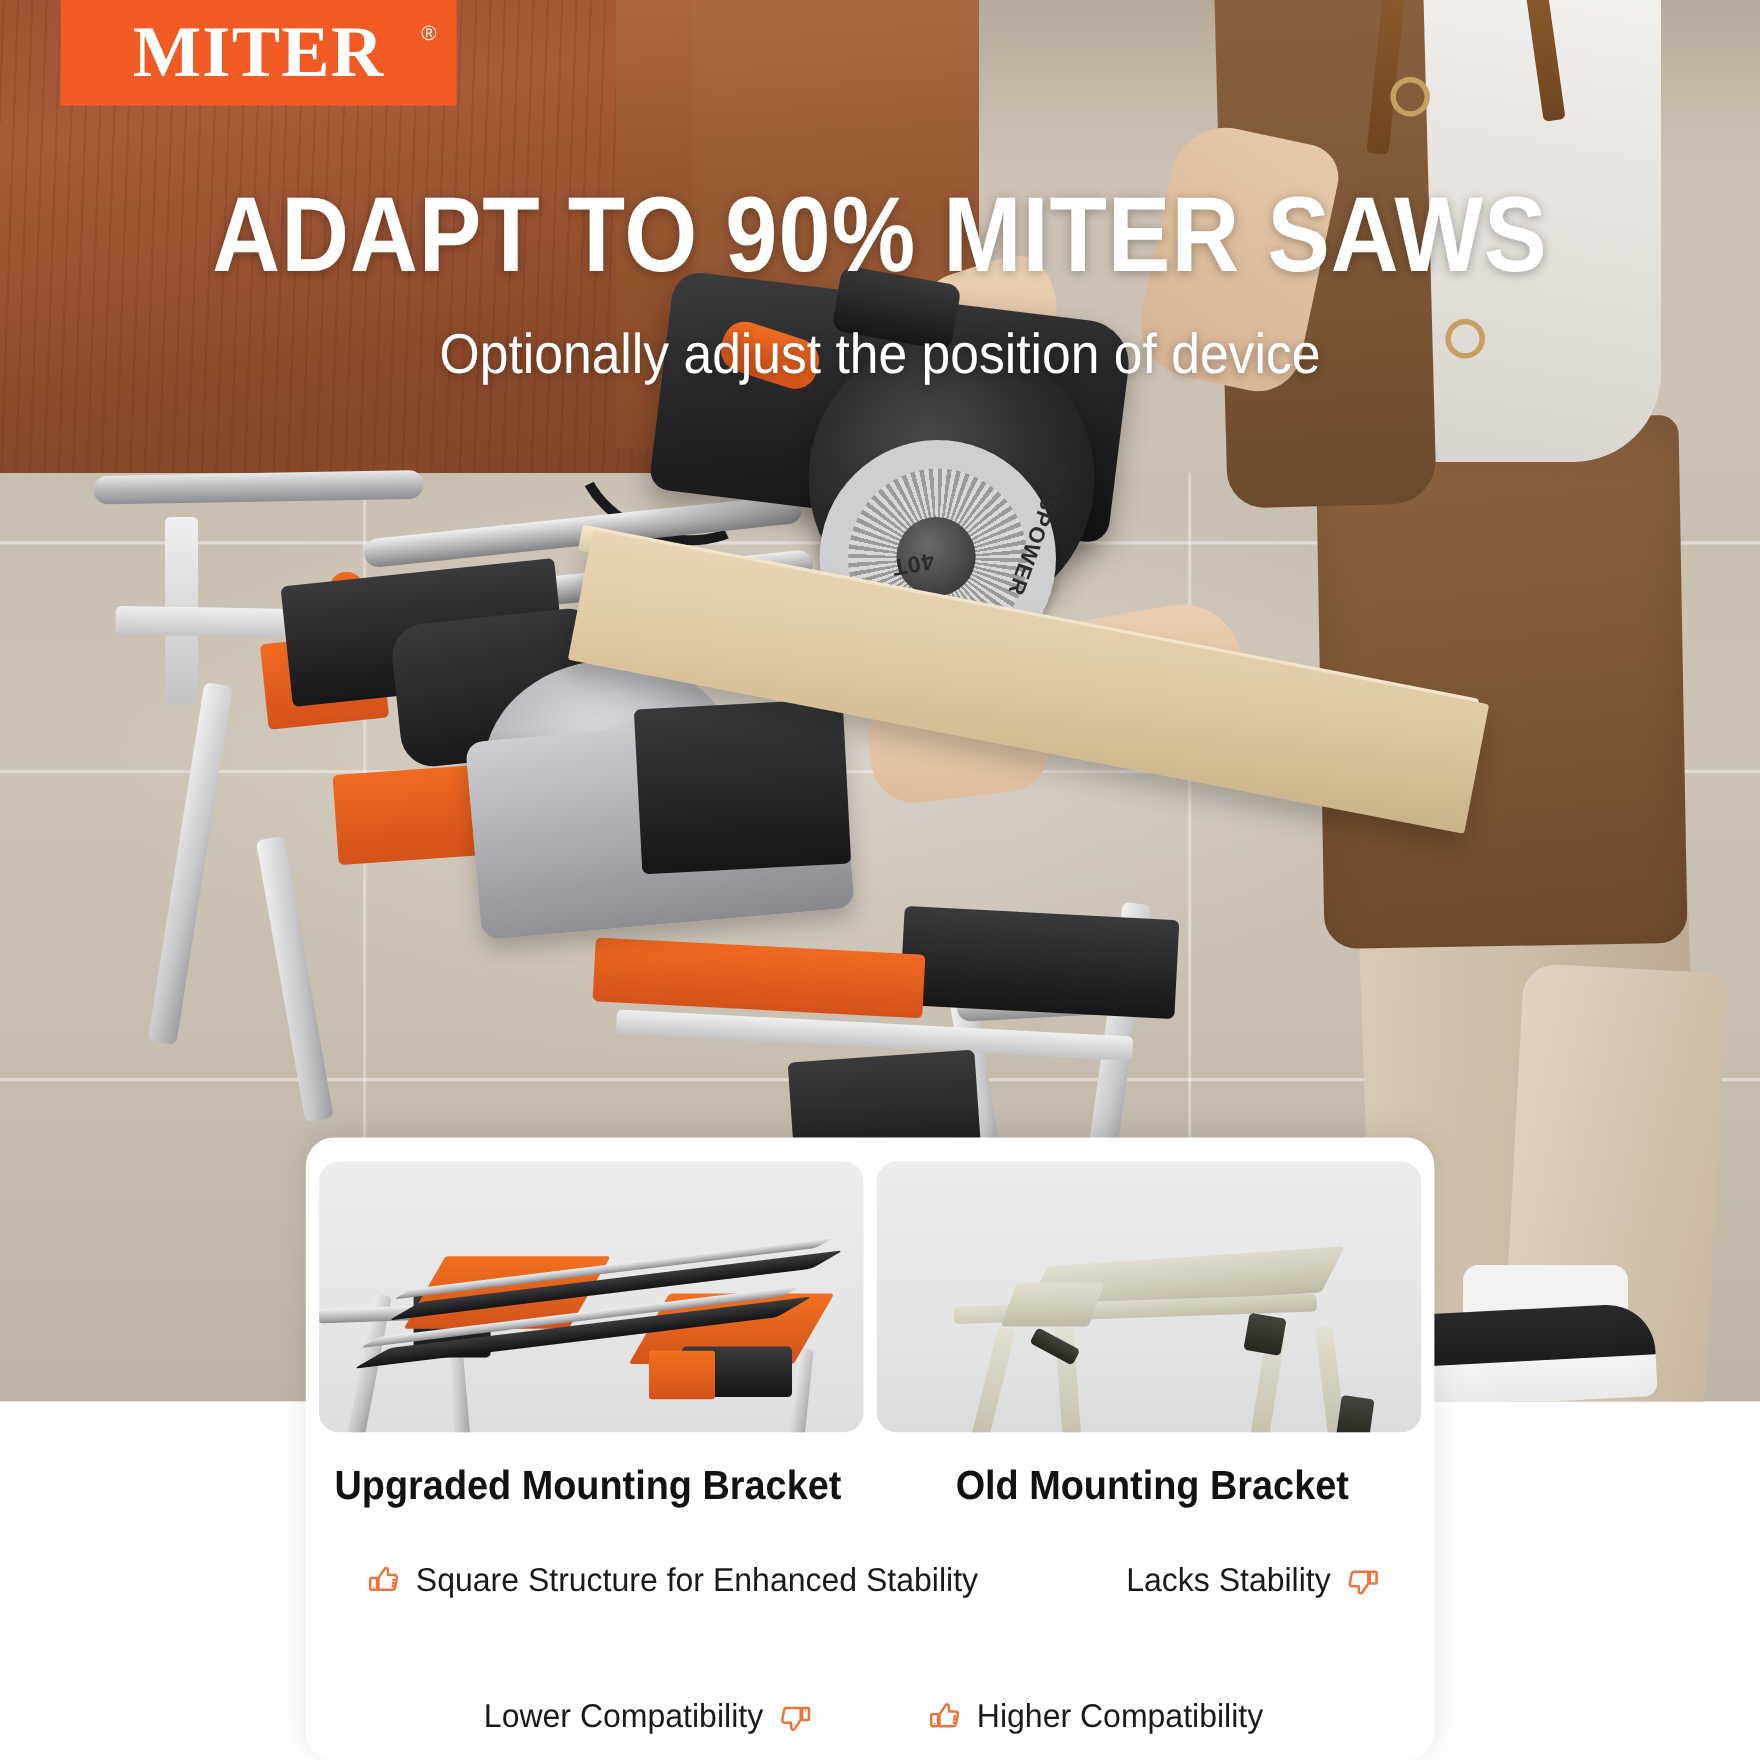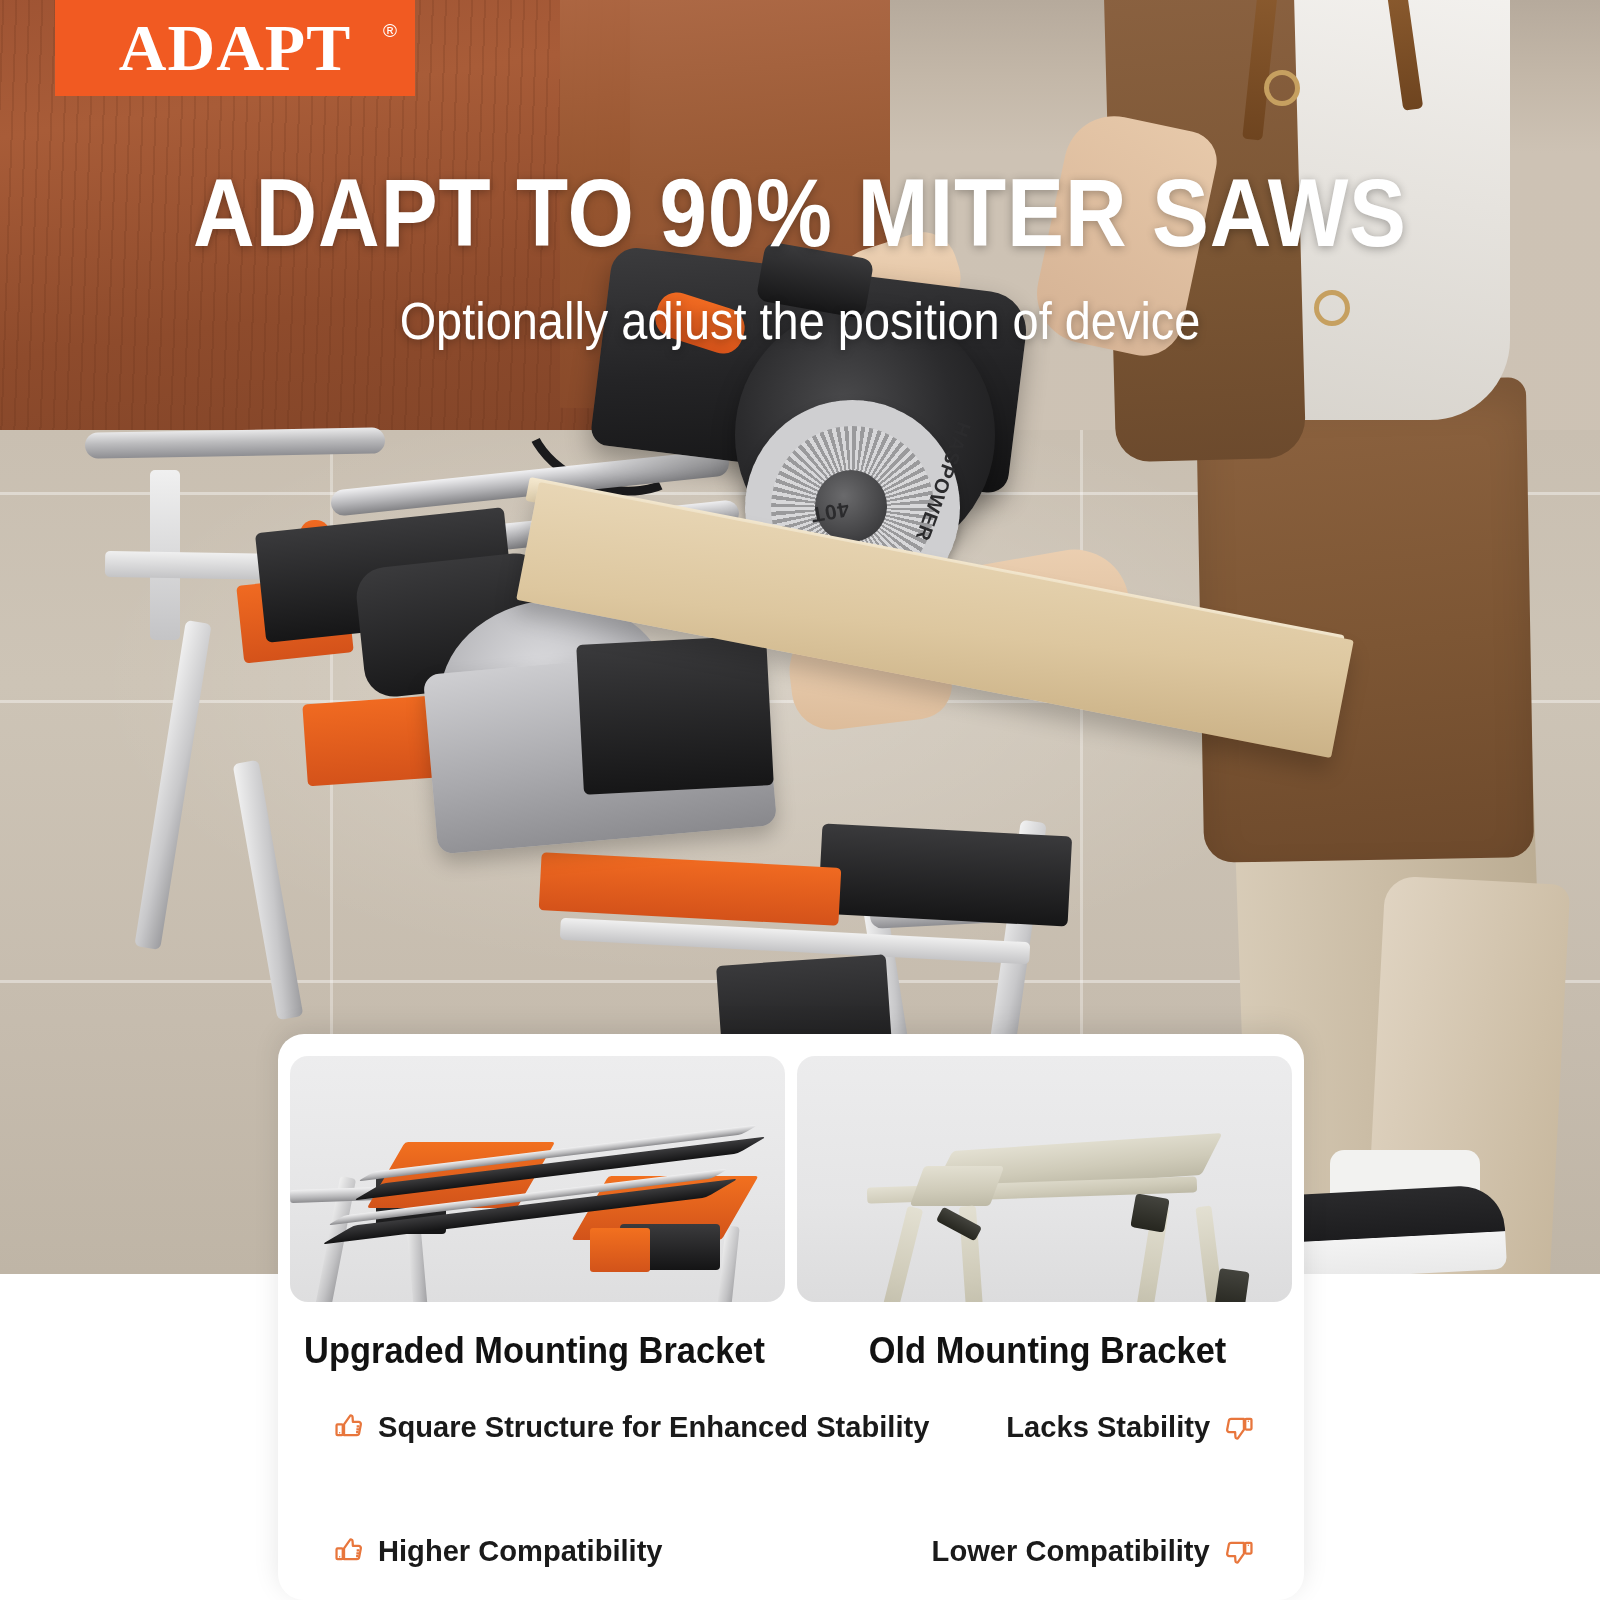--- a/index.html
+++ b/index.html
@@ -153,21 +153,21 @@
     color:#F4621F;font-weight:bold;font-size:92px;font-style:italic;letter-spacing:-5px;
     font-family:"Liberation Sans",sans-serif;}
   .vs-slash{position:absolute;left:66px;top:-14px;width:17px;height:196px;background:#F4621F;
     transform:rotate(19deg);border-radius:3px;z-index:7;clip-path:polygon(38% 0,100% 4%,64% 100%,0 96%);}
   .vs-spark{position:absolute;background:#F4621F;border-radius:2px;z-index:7;}
 
   .card-titles{position:absolute;left:0;top:296px;width:1026px;display:flex;}
   .ct{flex:1;text-align:center;font-weight:bold;font-size:37px;color:#121212;
     transform:scaleX(.93);transform-origin:50% 50%;}
   .ct.left-t{text-align:center;}
-  .rows{position:absolute;left:0;top:362px;width:1026px;font-weight:bold;}
+  .rows{position:absolute;left:0;top:372px;width:1026px;}
   .row{display:flex;align-items:center;height:62px;}
   .rcol{flex:1;display:flex;align-items:center;}
   .rcol.l{padding-left:54px;gap:12px;}
   .rcol.r{padding-right:48px;gap:12px;justify-content:flex-end;}
   .rtxt{font-size:30px;color:#1a1a1a;white-space:nowrap;
     transform:scaleX(.97);transform-origin:0 50%;}
   .rcol.r .rtxt{transform-origin:100% 50%;}
   .ico{width:34px;height:34px;flex:0 0 34px;}
   .ico svg{display:block;width:34px;height:34px;}
 </style>
@@ -239,21 +239,21 @@
     <div class="blade-txt" style="left:810px;top:500px;font-size:21px;transform:rotate(170deg);">40T</div>
     <div class="blade-txt" style="left:880px;top:470px;font-size:20px;transform:rotate(110deg);">HASPOWER</div>
     <div class="black-block" style="left:760px;top:250px;width:110px;height:60px;transform:rotate(10deg);border-radius:12px;"></div>
     <div class="orange-block" style="left:655px;top:300px;width:90px;height:46px;border-radius:20px;transform:rotate(18deg);"></div>
     <div class="orange-block" style="left:900px;top:570px;width:130px;height:60px;border-radius:8px 26px 10px 8px;transform:rotate(6deg);"></div>
     <div class="board2"></div>
     <div class="board"></div>
   </div>
 
   <div class="logo">
-    <div class="logo-text">ADAPT</div>
+    <div class="logo-text">MITER</div>
     <div class="logo-r">®</div>
   </div>
 
   <div class="headline">ADAPT TO 90% MITER SAWS</div>
   <div class="subhead">Optionally adjust the position of device</div>
 
   <div class="card">
 
     <div class="card-imgs">
 
@@ -316,39 +316,39 @@
               <circle cx="18.6" cy="7.9" r=".5" fill="#E8763C" stroke="none"></circle>
             </svg>
           </span>
         </div>
       </div>
 
       <div class="row">
       </div>
 
       <div class="row">
+        <div class="rcol r">
+          <span class="rtxt">Lower Compatibility</span>
+          <span class="ico">
+            <svg viewBox="0 0 24 24" fill="none" stroke="#E8763C" stroke-width="1.6" stroke-linejoin="round">
+              <path d="M15.5 13.8 11.4 19.7c-.5.8-1.8.5-1.9-.5l-.25-3.6h-4.1c-1 0-1.7-.9-1.5-1.9l1.2-6.2c.15-.8.85-1.3 1.65-1.3h8.9z"></path>
+              <rect x="16.4" y="6.2" width="4.4" height="7.6" rx=".7"></rect>
+              <circle cx="18.6" cy="7.9" r=".5" fill="#E8763C" stroke="none"></circle>
+            </svg>
+          </span>
+        </div>
         <div class="rcol l">
           <span class="ico">
             <svg viewBox="0 0 24 24" fill="none" stroke="#E8763C" stroke-width="1.6" stroke-linejoin="round">
               <path d="M8.5 10.2 12.6 4.3c.5-.8 1.8-.5 1.9.5l.25 3.6h4.1c1 0 1.7.9 1.5 1.9l-1.2 6.2c-.15.8-.85 1.3-1.65 1.3H8.5z"></path>
               <rect x="3.2" y="10.2" width="4.4" height="7.6" rx=".7"></rect>
               <circle cx="5.4" cy="16.1" r=".5" fill="#E8763C" stroke="none"></circle>
               <path d="M17.4 11.6h1.9M17.2 13.6h1.9M17 15.6h1.8"></path>
             </svg>
           </span>
           <span class="rtxt">Higher Compatibility</span>
         </div>
-        <div class="rcol r">
-          <span class="rtxt">Lower Compatibility</span>
-          <span class="ico">
-            <svg viewBox="0 0 24 24" fill="none" stroke="#E8763C" stroke-width="1.6" stroke-linejoin="round">
-              <path d="M15.5 13.8 11.4 19.7c-.5.8-1.8.5-1.9-.5l-.25-3.6h-4.1c-1 0-1.7-.9-1.5-1.9l1.2-6.2c.15-.8.85-1.3 1.65-1.3h8.9z"></path>
-              <rect x="16.4" y="6.2" width="4.4" height="7.6" rx=".7"></rect>
-              <circle cx="18.6" cy="7.9" r=".5" fill="#E8763C" stroke="none"></circle>
-            </svg>
-          </span>
-        </div>
       </div>
 
     </div>
   </div>
 
 </div>
 
 </body></html>

